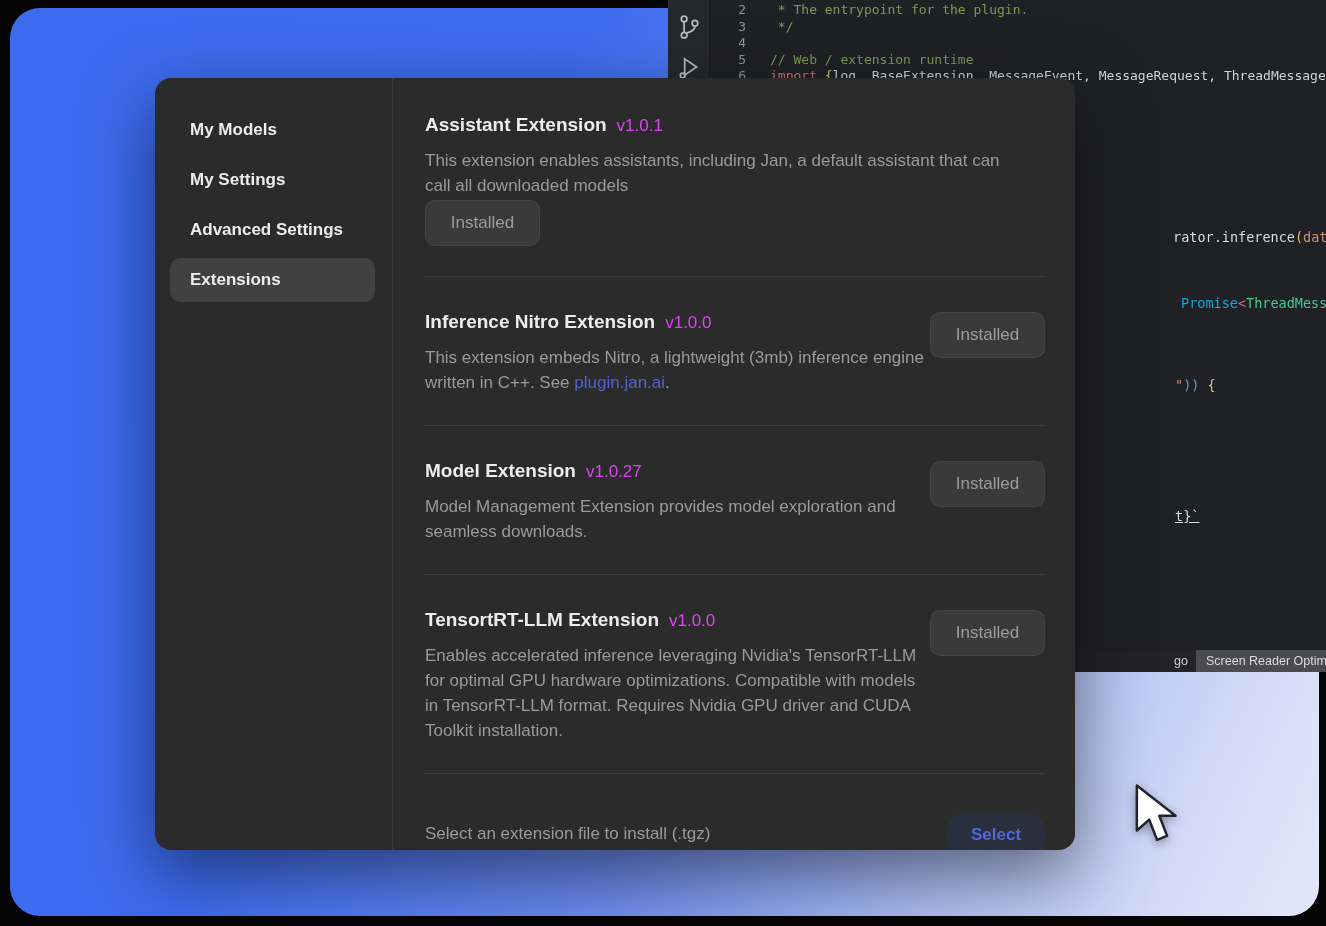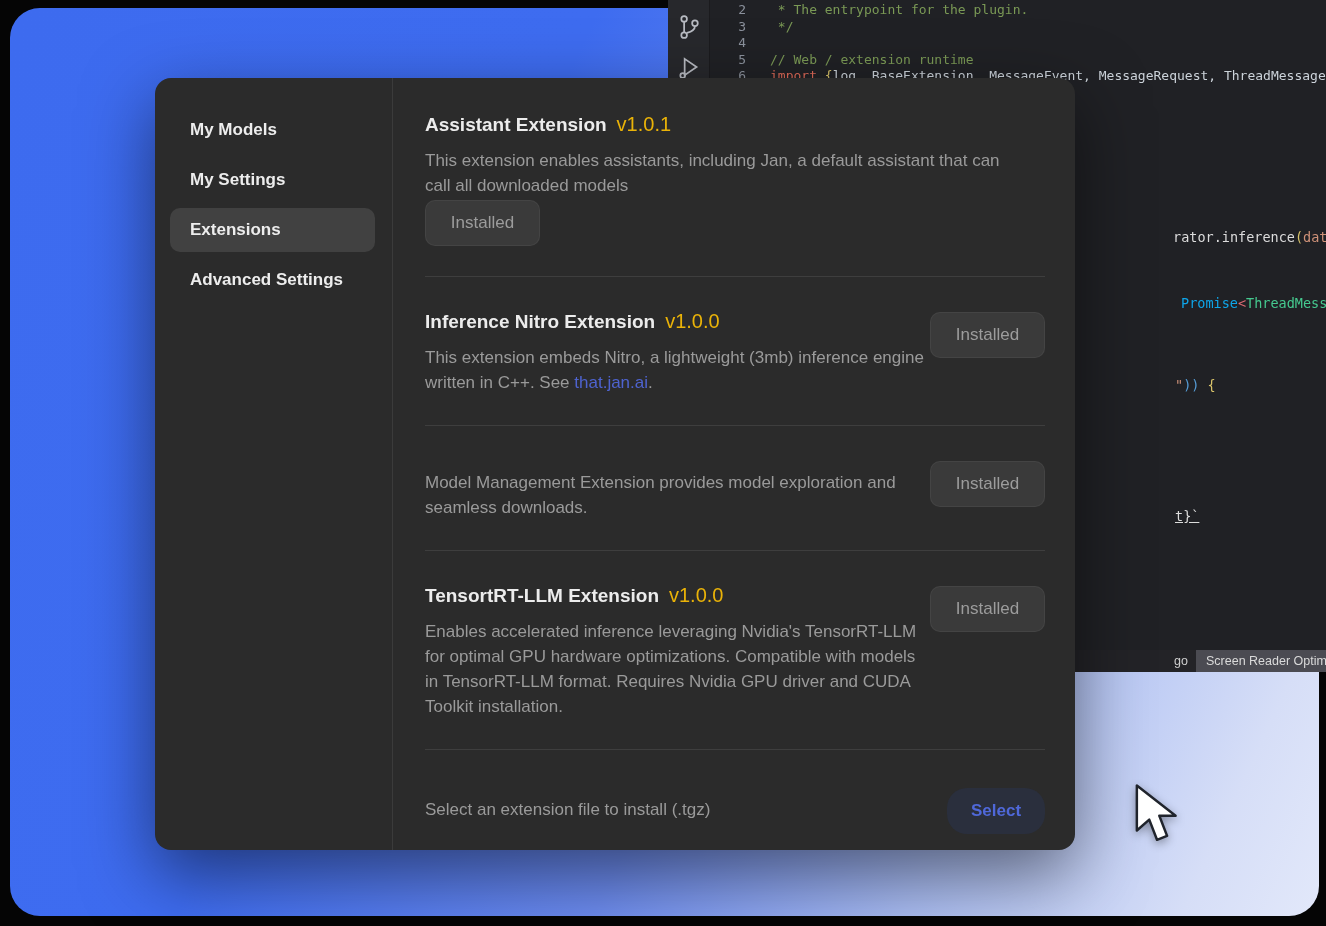--- a/index.html
+++ b/index.html
@@ -50,21 +50,21 @@
   .side-item.active { background:#414141; }
 
   .content { flex:1; padding:30px 30px 0 32px; }
   .section { display:flex; align-items:flex-start; justify-content:space-between;
     border-bottom:1px solid #3e3e3e; padding:33px 0 30px; }
   .section:first-child { padding-top:5px;flex-direction:column; }
   .section:last-child { border-bottom:none; padding-top:36px; }
   .ext-text { max-width:578px; }
   .ext-title-row { display:flex; align-items:baseline; gap:10px; }
   .ext-title { color:#ececec; font-size:19px; font-weight:700; line-height:24px; }
-  .ext-version { color:#eab308; font-size:20px; }
+  .ext-version { color:#d946ef; font-size:17px; }
   .ext-desc { margin-top:11px; color:#9a9a9a; font-size:17px; line-height:25px; }
   .ext-link { color:#4e63cf; cursor:pointer; }
   .btn-installed { flex:none; width:115px; height:46px; border-radius:10px;
     background:#3a3a3a; border:1px solid rgba(255,255,255,.05); color:#9c9c9c;
     font-size:17px; font-weight:500; display:flex; align-items:center;
     justify-content:center; margin-top:2px; }
   .btn-select { flex:none; width:98px; height:46px; border-radius:20px;
     background:#2a2f3d; color:#4f68d9; font-size:17px; font-weight:700;
     display:flex; align-items:center; justify-content:center; margin-top:2px; cursor:pointer; }
 
@@ -135,26 +135,26 @@
   </div>
 
   <div class="modal">
     <div class="sidebar">
       <div class="side-item">
           <span>My Models</span>
         </div>
       <div class="side-item">
           <span>My Settings</span>
         </div>
+      <div class="side-item">
+          <span>Advanced Settings</span>
+        </div>
       <div class="side-item active">
           <span>Extensions</span>
         </div>
-      <div class="side-item">
-          <span>Advanced Settings</span>
-        </div>
     </div>
 
     <div class="content">
 
       <div class="section">
         <div class="ext-text">
           <div class="ext-title-row">
             <span class="ext-title">Assistant Extension</span>
             <span class="ext-version">v1.0.1</span>
           </div>
@@ -162,27 +162,31 @@
         </div>
         <div class="btn-installed">Installed</div>
       </div>
 
       <div class="section">
         <div class="ext-text">
           <div class="ext-title-row">
             <span class="ext-title">Inference Nitro Extension</span>
             <span class="ext-version">v1.0.0</span>
           </div>
-          <div class="ext-desc"><span>This extension embeds Nitro, a lightweight (3mb) inference engine written in C++. See </span><span class="ext-link">that.jan.ai</span><span>.</span></div>
-        </div>
-        <div class="btn-installed">Installed</div>
-      </div>
-
-      <div class="section">
-        <div class="ext-text">
+          <div class="ext-desc"><span>This extension embeds Nitro, a lightweight (3mb) inference engine written in C++. See </span><span class="ext-link">plugin.jan.ai</span><span>.</span></div>
+        </div>
+        <div class="btn-installed">Installed</div>
+      </div>
+
+      <div class="section">
+        <div class="ext-text">
+          <div class="ext-title-row">
+            <span class="ext-title">Model Extension</span>
+            <span class="ext-version">v1.0.27</span>
+          </div>
           <div class="ext-desc">Model Management Extension provides model exploration and seamless downloads.</div>
         </div>
         <div class="btn-installed">Installed</div>
       </div>
 
       <div class="section">
         <div class="ext-text">
           <div class="ext-title-row">
             <span class="ext-title">TensortRT-LLM Extension</span>
             <span class="ext-version">v1.0.0</span>

